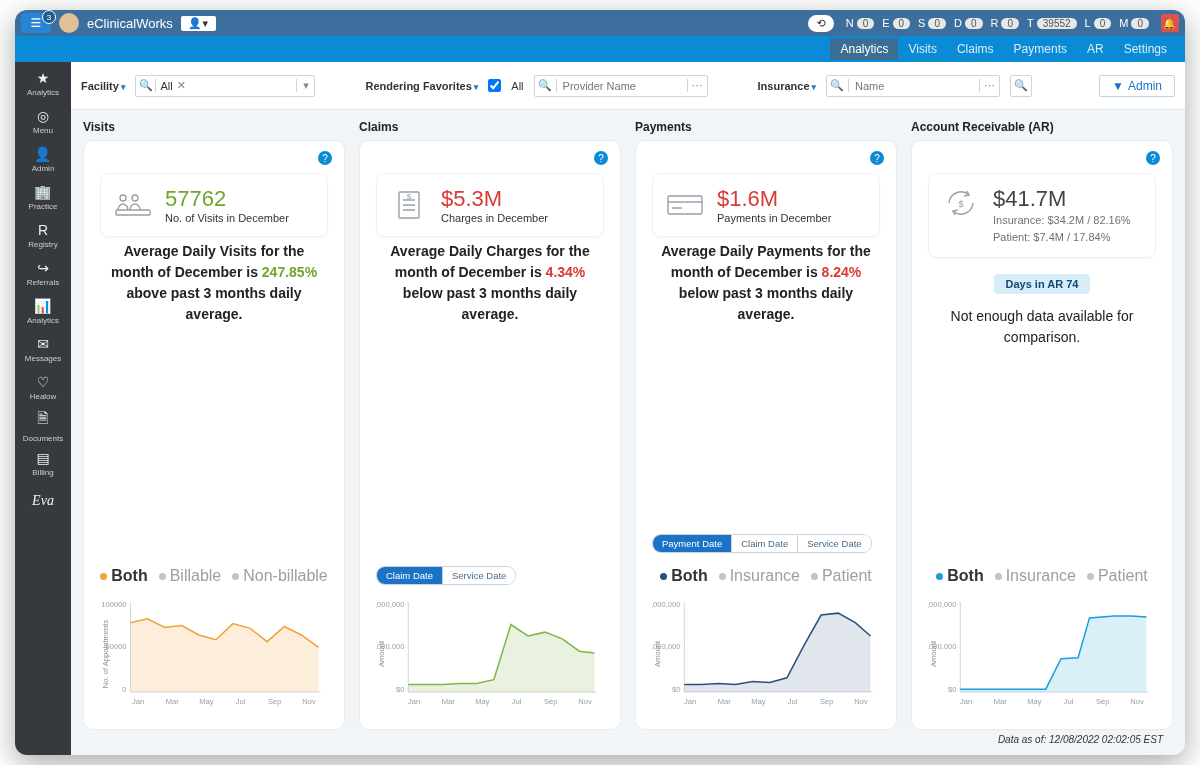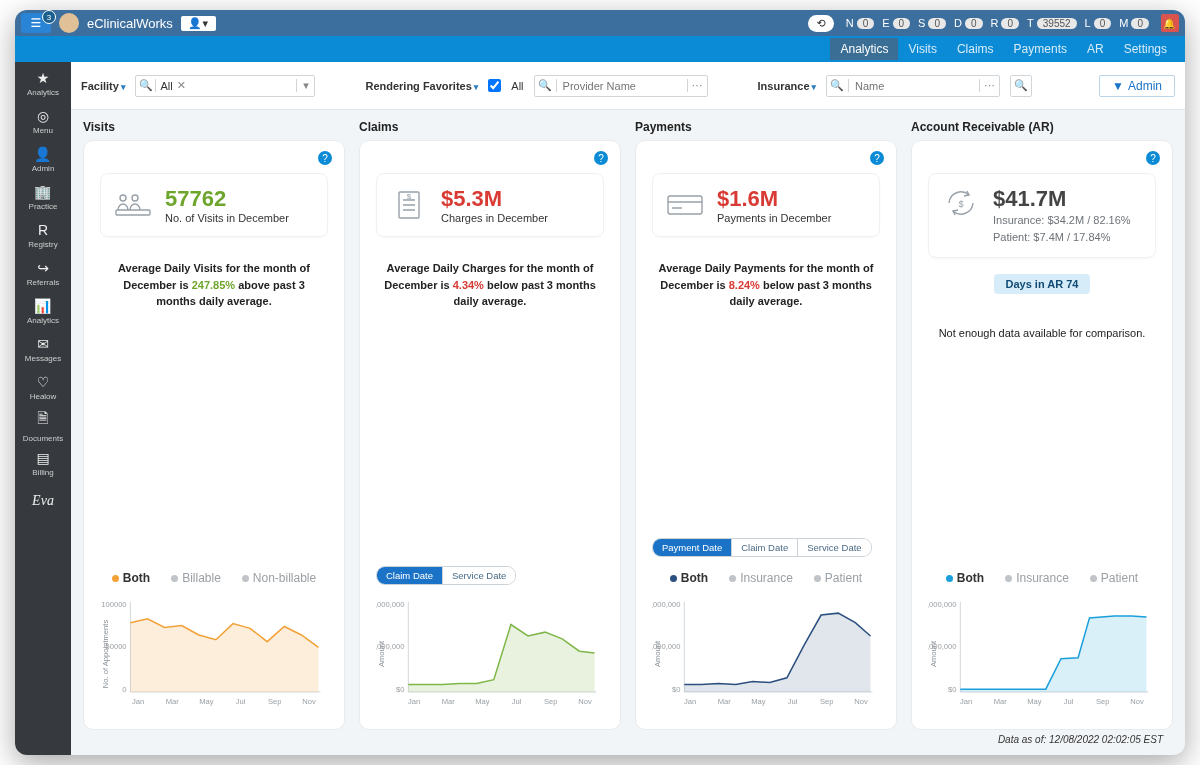--- a/index.html
+++ b/index.html
@@ -40,31 +40,31 @@
 .filters .btn-search{width:22px;height:22px;border:1px solid #d0d5d9;display:flex;align-items:center;justify-content:center;color:#555;border-radius:2px}
 .filters .filter-btn{border:1px solid #bcd4e8;color:#1a73c7;background:#fff;padding:3px 12px;border-radius:2px;font-size:12px;display:flex;align-items:center;gap:4px;margin-left:auto}
 .dash{flex:1;padding:10px 12px 4px;overflow:hidden;display:flex;flex-direction:column}
 .cols{display:grid;grid-template-columns:repeat(4,1fr);gap:14px;flex:1;min-height:0}
 .stack{display:flex;flex-direction:column;min-height:0}
 .stack h4{font-size:12px;font-weight:700;color:#222;margin-bottom:6px}
 .card{background:#fff;border-radius:10px;border:1px solid #e7ebee;flex:1;padding:14px 16px 10px;position:relative;display:flex;flex-direction:column}
 .card .help{position:absolute;top:10px;right:12px;width:14px;height:14px;border-radius:50%;background:#0b8bd6;color:#fff;font-size:10px;display:flex;align-items:center;justify-content:center}
 .kpi-box{border:1px solid #eef1f3;border-radius:8px;padding:12px;margin-top:18px;display:flex;gap:12px;align-items:center;box-shadow:0 1px 2px rgba(0,0,0,.03)}
 .kpi-icon{width:40px;height:34px;display:flex;align-items:center;justify-content:center;color:#8a9096}
-.kpi-val{font-size:22px;font-weight:700}
+.kpi-val{font-size:22px;font-weight:400}
 .kpi-sub{font-size:11px;color:#333;margin-top:0}
 .green{color:#6ea52d}
 .red{color:#d93a33}
 .gray{color:#444}
-.avg-text{font-size:11px;color:#222;text-align:center;font-weight:600;line-height:1.5;margin-top:23px;padding:0 6px}
+.avg-text{font-size:14px;color:#222;text-align:center;font-weight:600;line-height:1.5;margin-top:4px;padding:0 6px}
 .avg-text .hl-g{color:#6ea52d}
 .avg-text .hl-r{color:#d93a33}
 .ar-lines{font-size:11px;color:#6c7278;line-height:1.5}
 .ar-pill{background:#d7ecf9;color:#124a74;font-size:11px;font-weight:600;padding:4px 12px;border-radius:4px;margin:16px auto 8px;display:inline-block}
-.legend{display:flex;gap:21px;justify-content:center;font-size:12px;color:#9aa0a5;margin-top:auto;padding-top:8px;align-items:center}
+.legend{display:flex;gap:11px;justify-content:center;font-size:16px;color:#9aa0a5;margin-top:auto;padding-top:8px;align-items:center}
 .legend .item-l{display:flex;align-items:center;gap:4px}
 .legend .dot{width:7px;height:7px;border-radius:50%;background:#c0c4c8}
 .legend .active{color:#333;font-weight:600}
 .pill-tabs{display:flex;border:1px solid #cbd3d9;border-radius:9px;overflow:hidden;width:fit-content;margin:10px 0 0}
 .pill-tabs .pt{font-size:9.5px;padding:3px 9px;color:#4a6b87;background:#fff;border-right:1px solid #cbd3d9}
 .pill-tabs .pt:last-child{border-right:none}
 .pill-tabs .pt.on{background:#1a73c7;color:#fff}
 svg.chart{width:100%;height:130px;margin-top:4px}
 .chart .axis{stroke:#cfd5da;stroke-width:1}
 .chart text{font-size:8px;fill:#9aa0a5}

